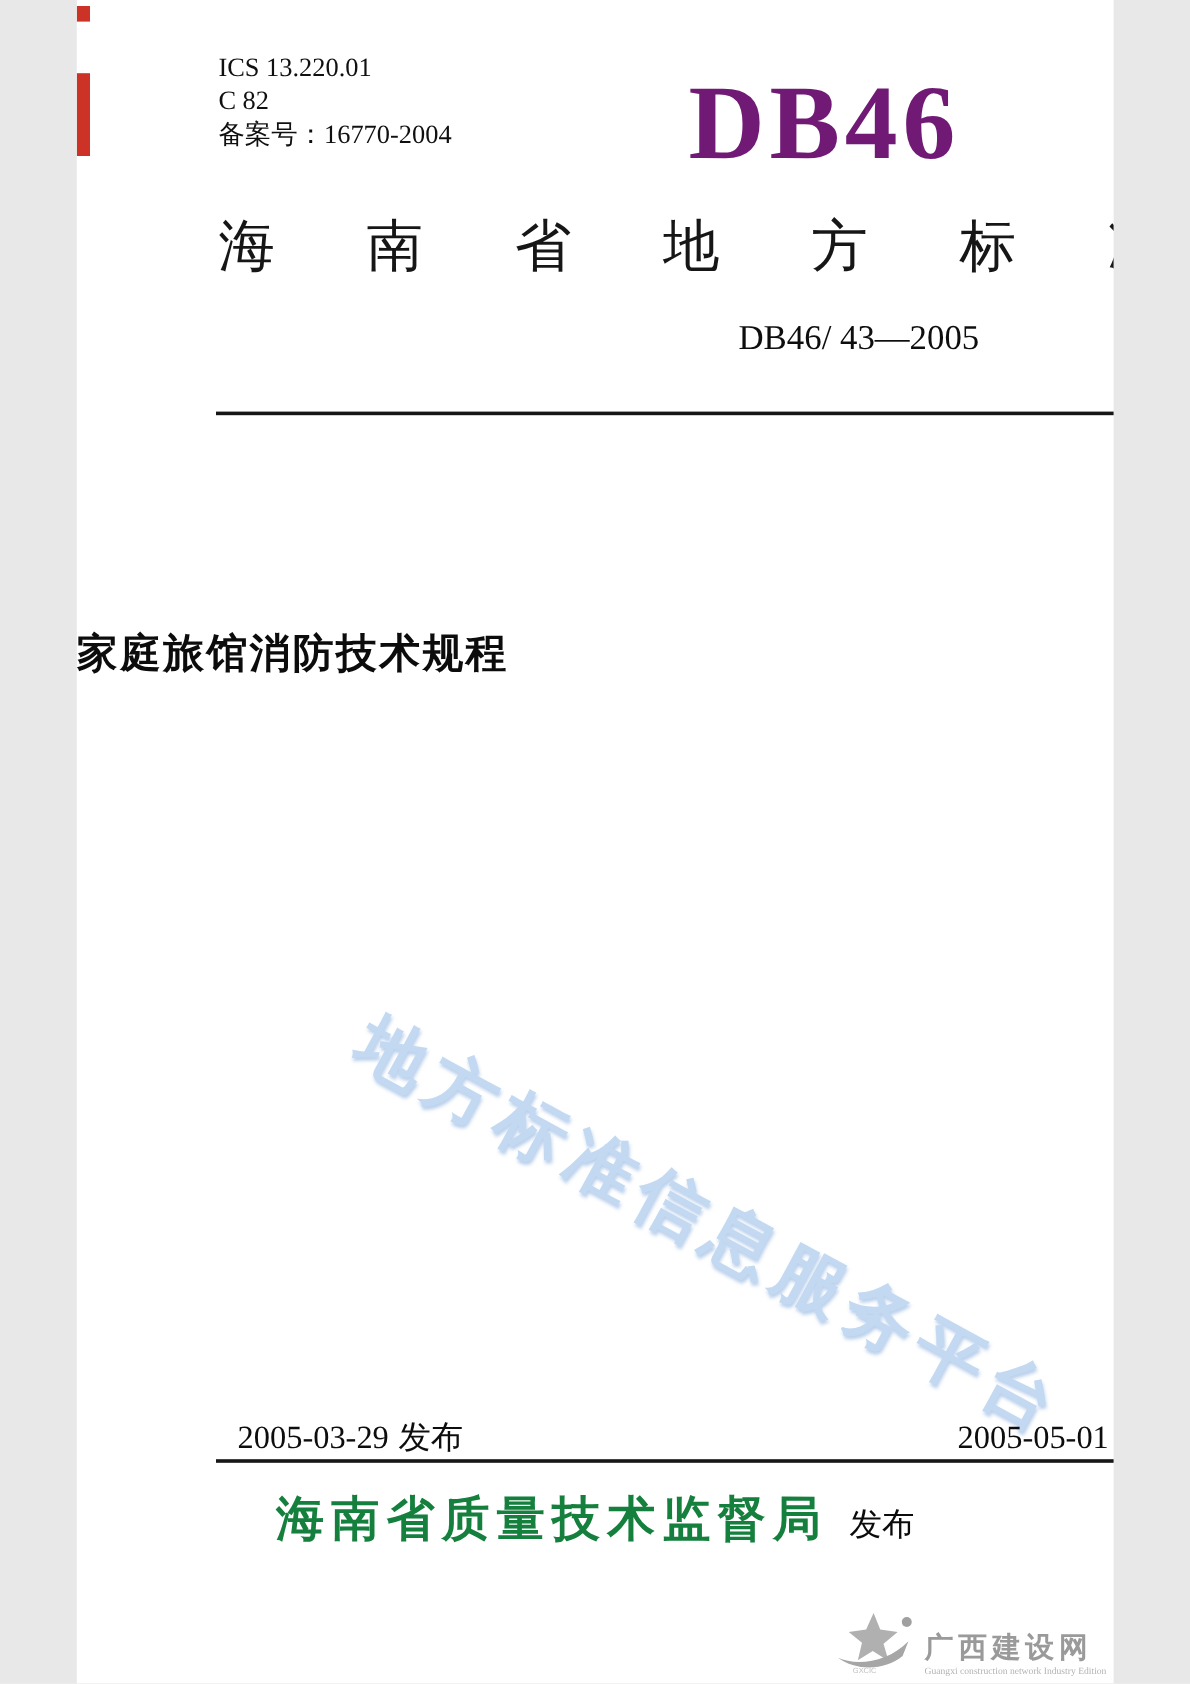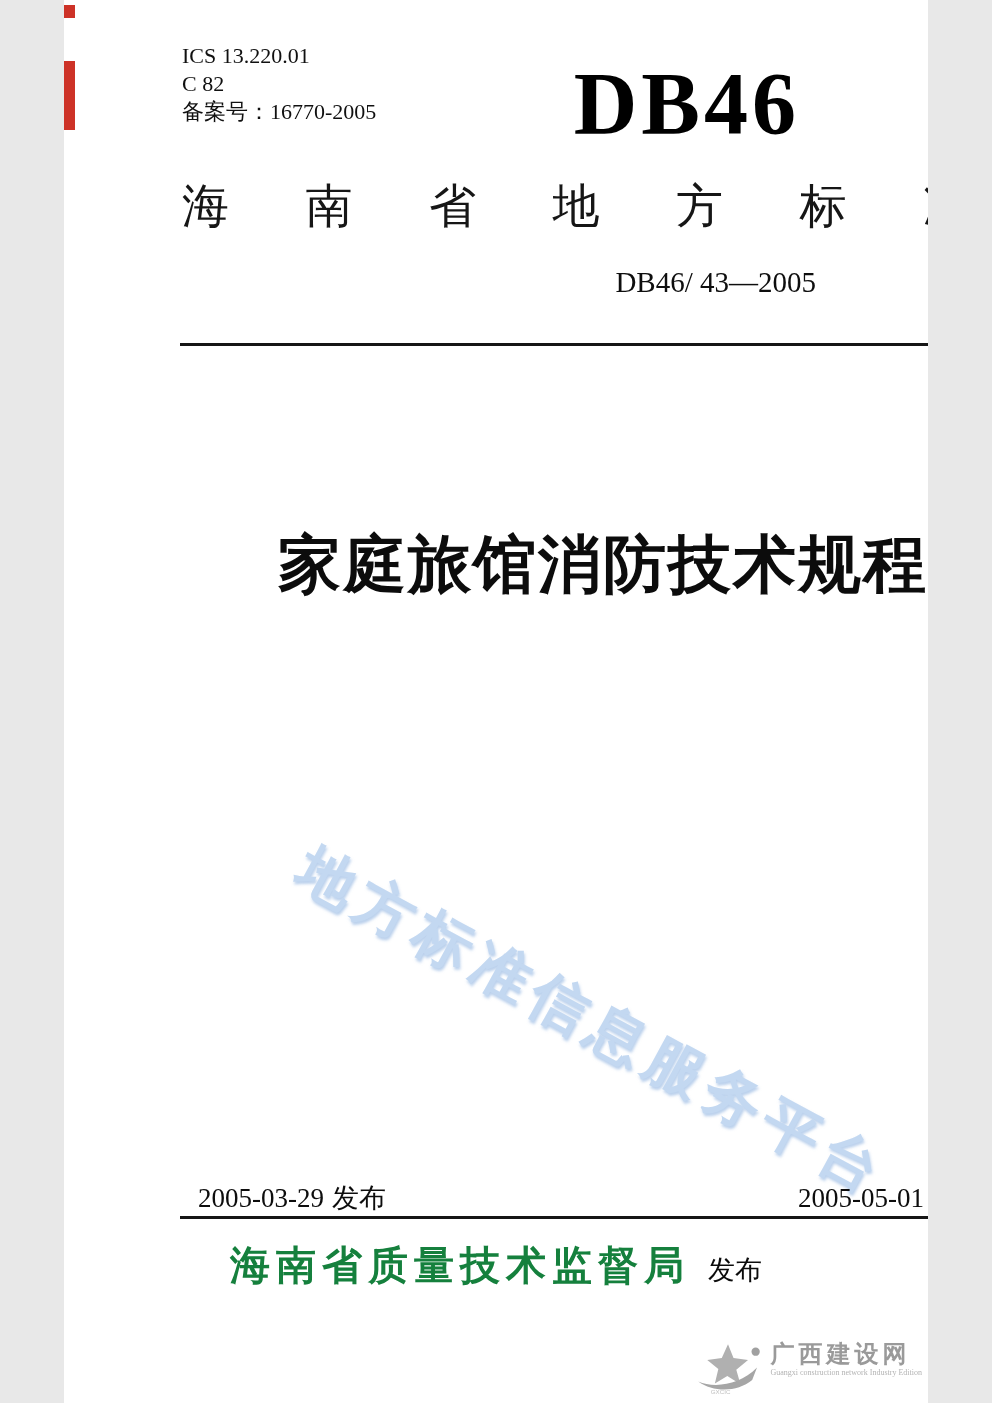--- a/index.html
+++ b/index.html
@@ -29,21 +29,21 @@
     font-size:22px;line-height:28px;color:#101010;
     white-space:nowrap;
   }
   .meta .row{height:28px;}
 
   
   .db-code{
     position:absolute;top:60px;right:128px;
     font-family:"Liberation Serif","DejaVu Serif",serif;
     font-weight:bold;font-size:88px;line-height:1;
-    letter-spacing:4px;color:#000000;
+    letter-spacing:4px;color:#701a75;
   }
 
   
   .std-type-row{
     position:absolute;left:118px;top:178px;width:788px;
     display:flex;justify-content:space-between;
     font-size:47px;line-height:1.2;color:#161616;
     font-family:"Liberation Serif","DejaVu Serif",serif;
   }
 
@@ -51,23 +51,23 @@
     position:absolute;top:266px;right:112px;
     font-size:29px;color:#0e0e0e;white-space:nowrap;
   }
 
   .rule{position:absolute;left:116px;width:799px;height:3px;background:#161616;}
   .rule-top{top:343px;}
   .rule-bottom{top:1216px;}
 
   .doc-title{
     position:absolute;left:0;top:522px;width:100%;
-    margin:0;text-align:right;
+    margin:0;text-align:left;
     font-family:Liberation Mono, monospace;
-    font-weight:bold;font-size:63px;letter-spacing:2px;color:#0c0c0c;
+    font-weight:bold;font-size:34px;letter-spacing:2px;color:#0c0c0c;
   }
 
   .watermark{
     position:absolute;left:256px;top:830px;
     transform:rotate(28.5deg);transform-origin:0 0;
     white-space:nowrap;
     font-family:"Liberation Serif","DejaVu Serif",serif;
     font-weight:bold;font-size:58px;letter-spacing:8px;
     color:var(--watermark-blue);
     text-shadow:2px 2px 3px rgba(130,170,220,0.55),-1px -1px 0 #ffffff;
@@ -90,21 +90,21 @@
     font-family:"Liberation Sans","DejaVu Sans",sans-serif;
     font-weight:bold;font-size:40px;letter-spacing:6px;color:#15803d;
   }
   .publisher .pub-label{
     font-family:"Liberation Sans","DejaVu Sans",sans-serif;
     font-size:27px;color:#0b0b0b;
   }
 
   .site-logo{
     position:absolute;right:6px;bottom:6px;
-    display:flex;align-items:flex-start;gap:4px;color:var(--logo-gray);
+    display:flex;align-items:flex-end;gap:4px;color:var(--logo-gray);
   }
   .site-logo .mark{width:76px;height:56px;flex:0 0 auto;}
   .site-logo .text-col{display:flex;flex-direction:column;align-items:flex-start;}
   .site-logo .cn{
     font-family:"Liberation Serif","DejaVu Serif",serif;
     font-weight:bold;font-size:24px;letter-spacing:4px;color:#9a9a9a;line-height:1.1;
   }
   .site-logo .en{
     font-family:Liberation Serif, serif;
     font-size:8px;color:#b3b3b3;letter-spacing:0;margin-top:1px;white-space:nowrap;
@@ -114,21 +114,21 @@
 <body>
 
 <div class="page">
 
   <div class="edge-mark edge-mark-1"></div>
   <div class="edge-mark edge-mark-2"></div>
 
   <div class="meta">
     <div class="row">ICS 13.220.01</div>
     <div class="row">C 82</div>
-    <div class="row"><span>备案号：</span><span>16770-2005</span></div>
+    <div class="row"><span>备案号：</span><span>16770-2004</span></div>
   </div>
 
   <div class="db-code">DB46</div>
 
   <div class="std-type-row">
     <span>海</span>
     <span>南</span>
     <span>省</span>
     <span>地</span>
     <span>方</span>

